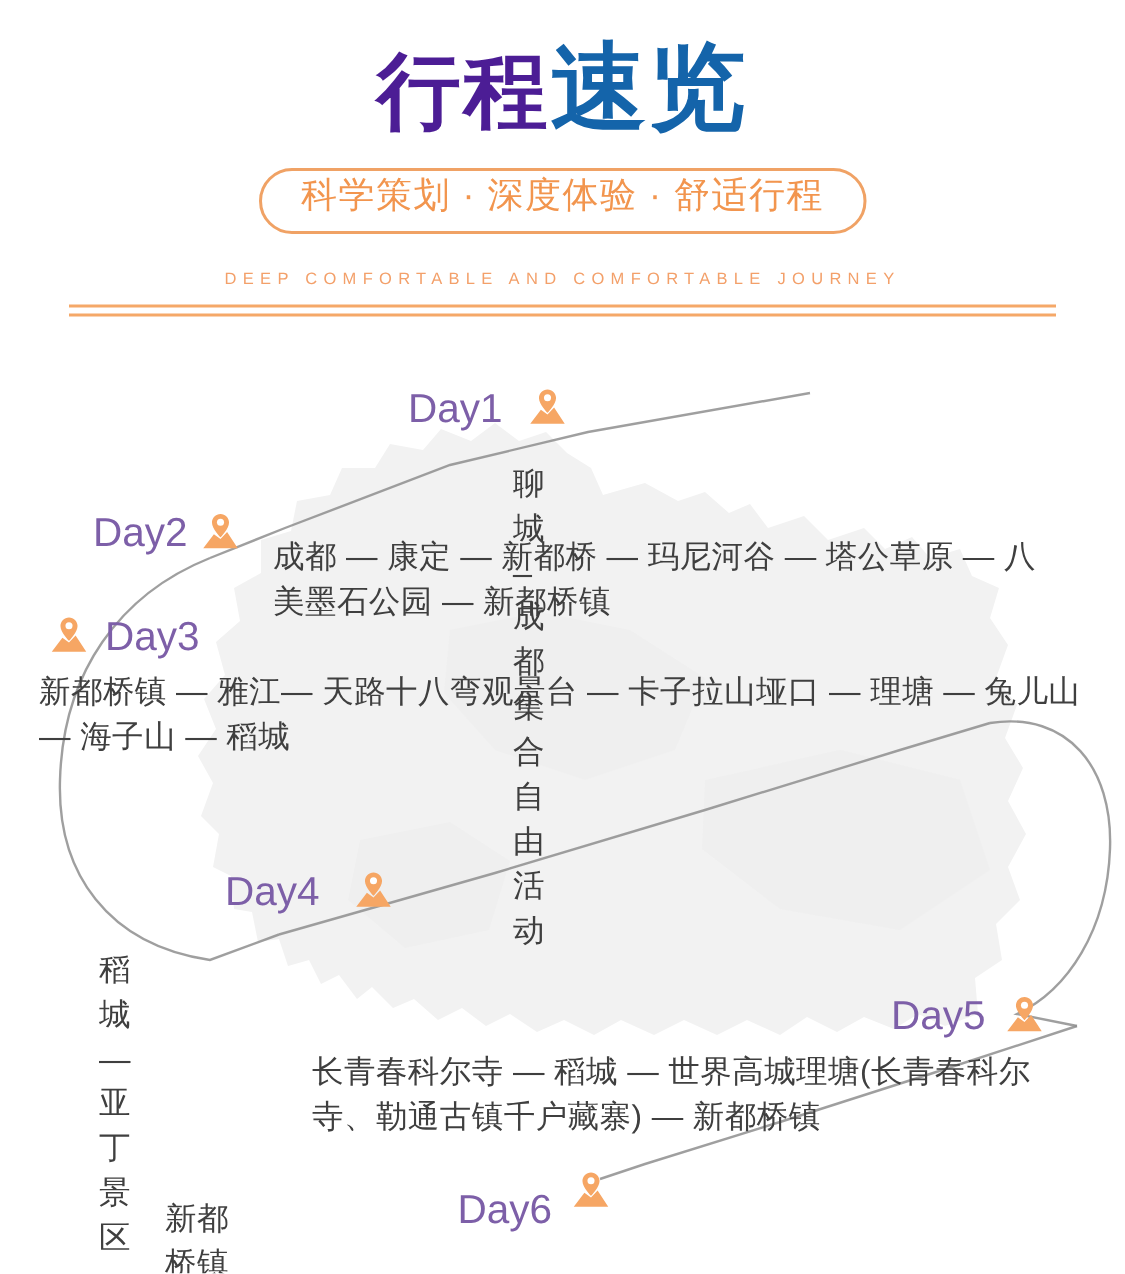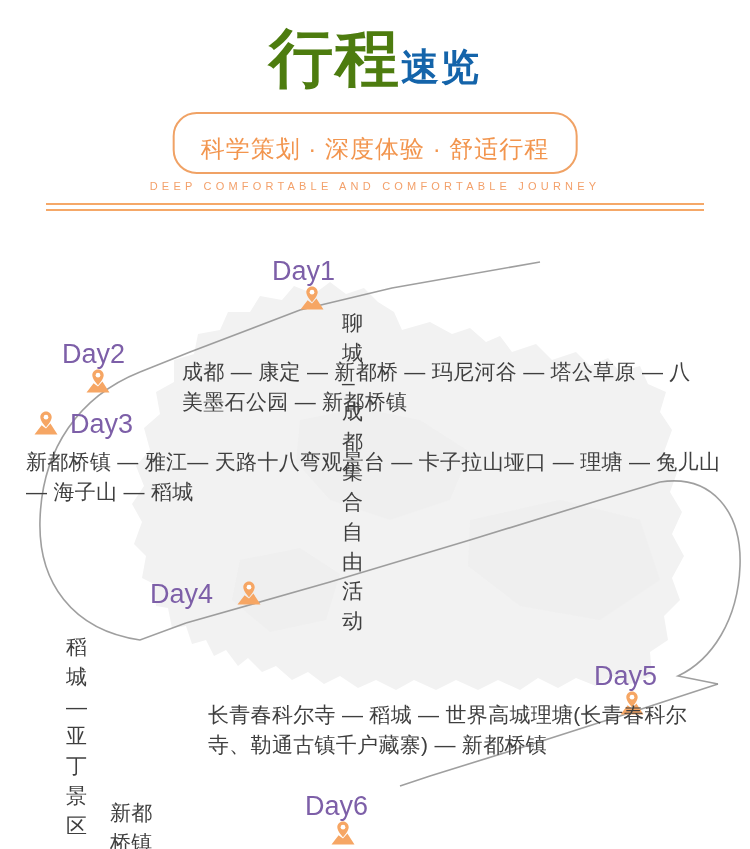--- a/index.html
+++ b/index.html
@@ -31,40 +31,40 @@
     z-index:3;
     text-align:center;
   }
   .title-row {
     position:absolute; left:0; top:26px; width:750px;
     text-align:center;
     white-space:nowrap;
     line-height:1;
   }
   .title-a {
-    font-size:64px;
+    font-size:56px;
     font-weight:700;
-    color:#4d7c0f;
+    color:#4c1d95;
     letter-spacing:2px;
     vertical-align:baseline;
   }
   .title-b {
-    font-size:38px;
+    font-size:64px;
     font-weight:700;
     color:#1464aa;
     letter-spacing:2px;
     vertical-align:baseline;
   }
 
   .subtitle-pill {
     position:absolute; left:50%; top:112px;
     transform:translateX(-50%);
     border:2px solid #f0a265;
     border-radius:24px;
-    padding:20px 26px 8px 26px;
+    padding:2px 26px 8px 26px;
     color:#f2954e;
     font-size:24px;
     letter-spacing:1px;
     white-space:nowrap;
     line-height:1.25;
     background:transparent;
   }
 
   .tagline {
     position:absolute; left:0; top:180px; width:750px;
@@ -93,21 +93,20 @@
     width:750px; height:849px;
     z-index:2;
   }
   .day-block { position:absolute; }
 
   .day-head {
     position:absolute;
     display:flex;
     align-items:center;
     white-space:nowrap;
-    flex-direction:column;
   }
   .day-head.pin-left { flex-direction:row; }
   .day-label {
     color:#7d5fa8;
     font-size:27px;
     font-weight:400;
     letter-spacing:0px;
     line-height:1;
   }
   .pin {

